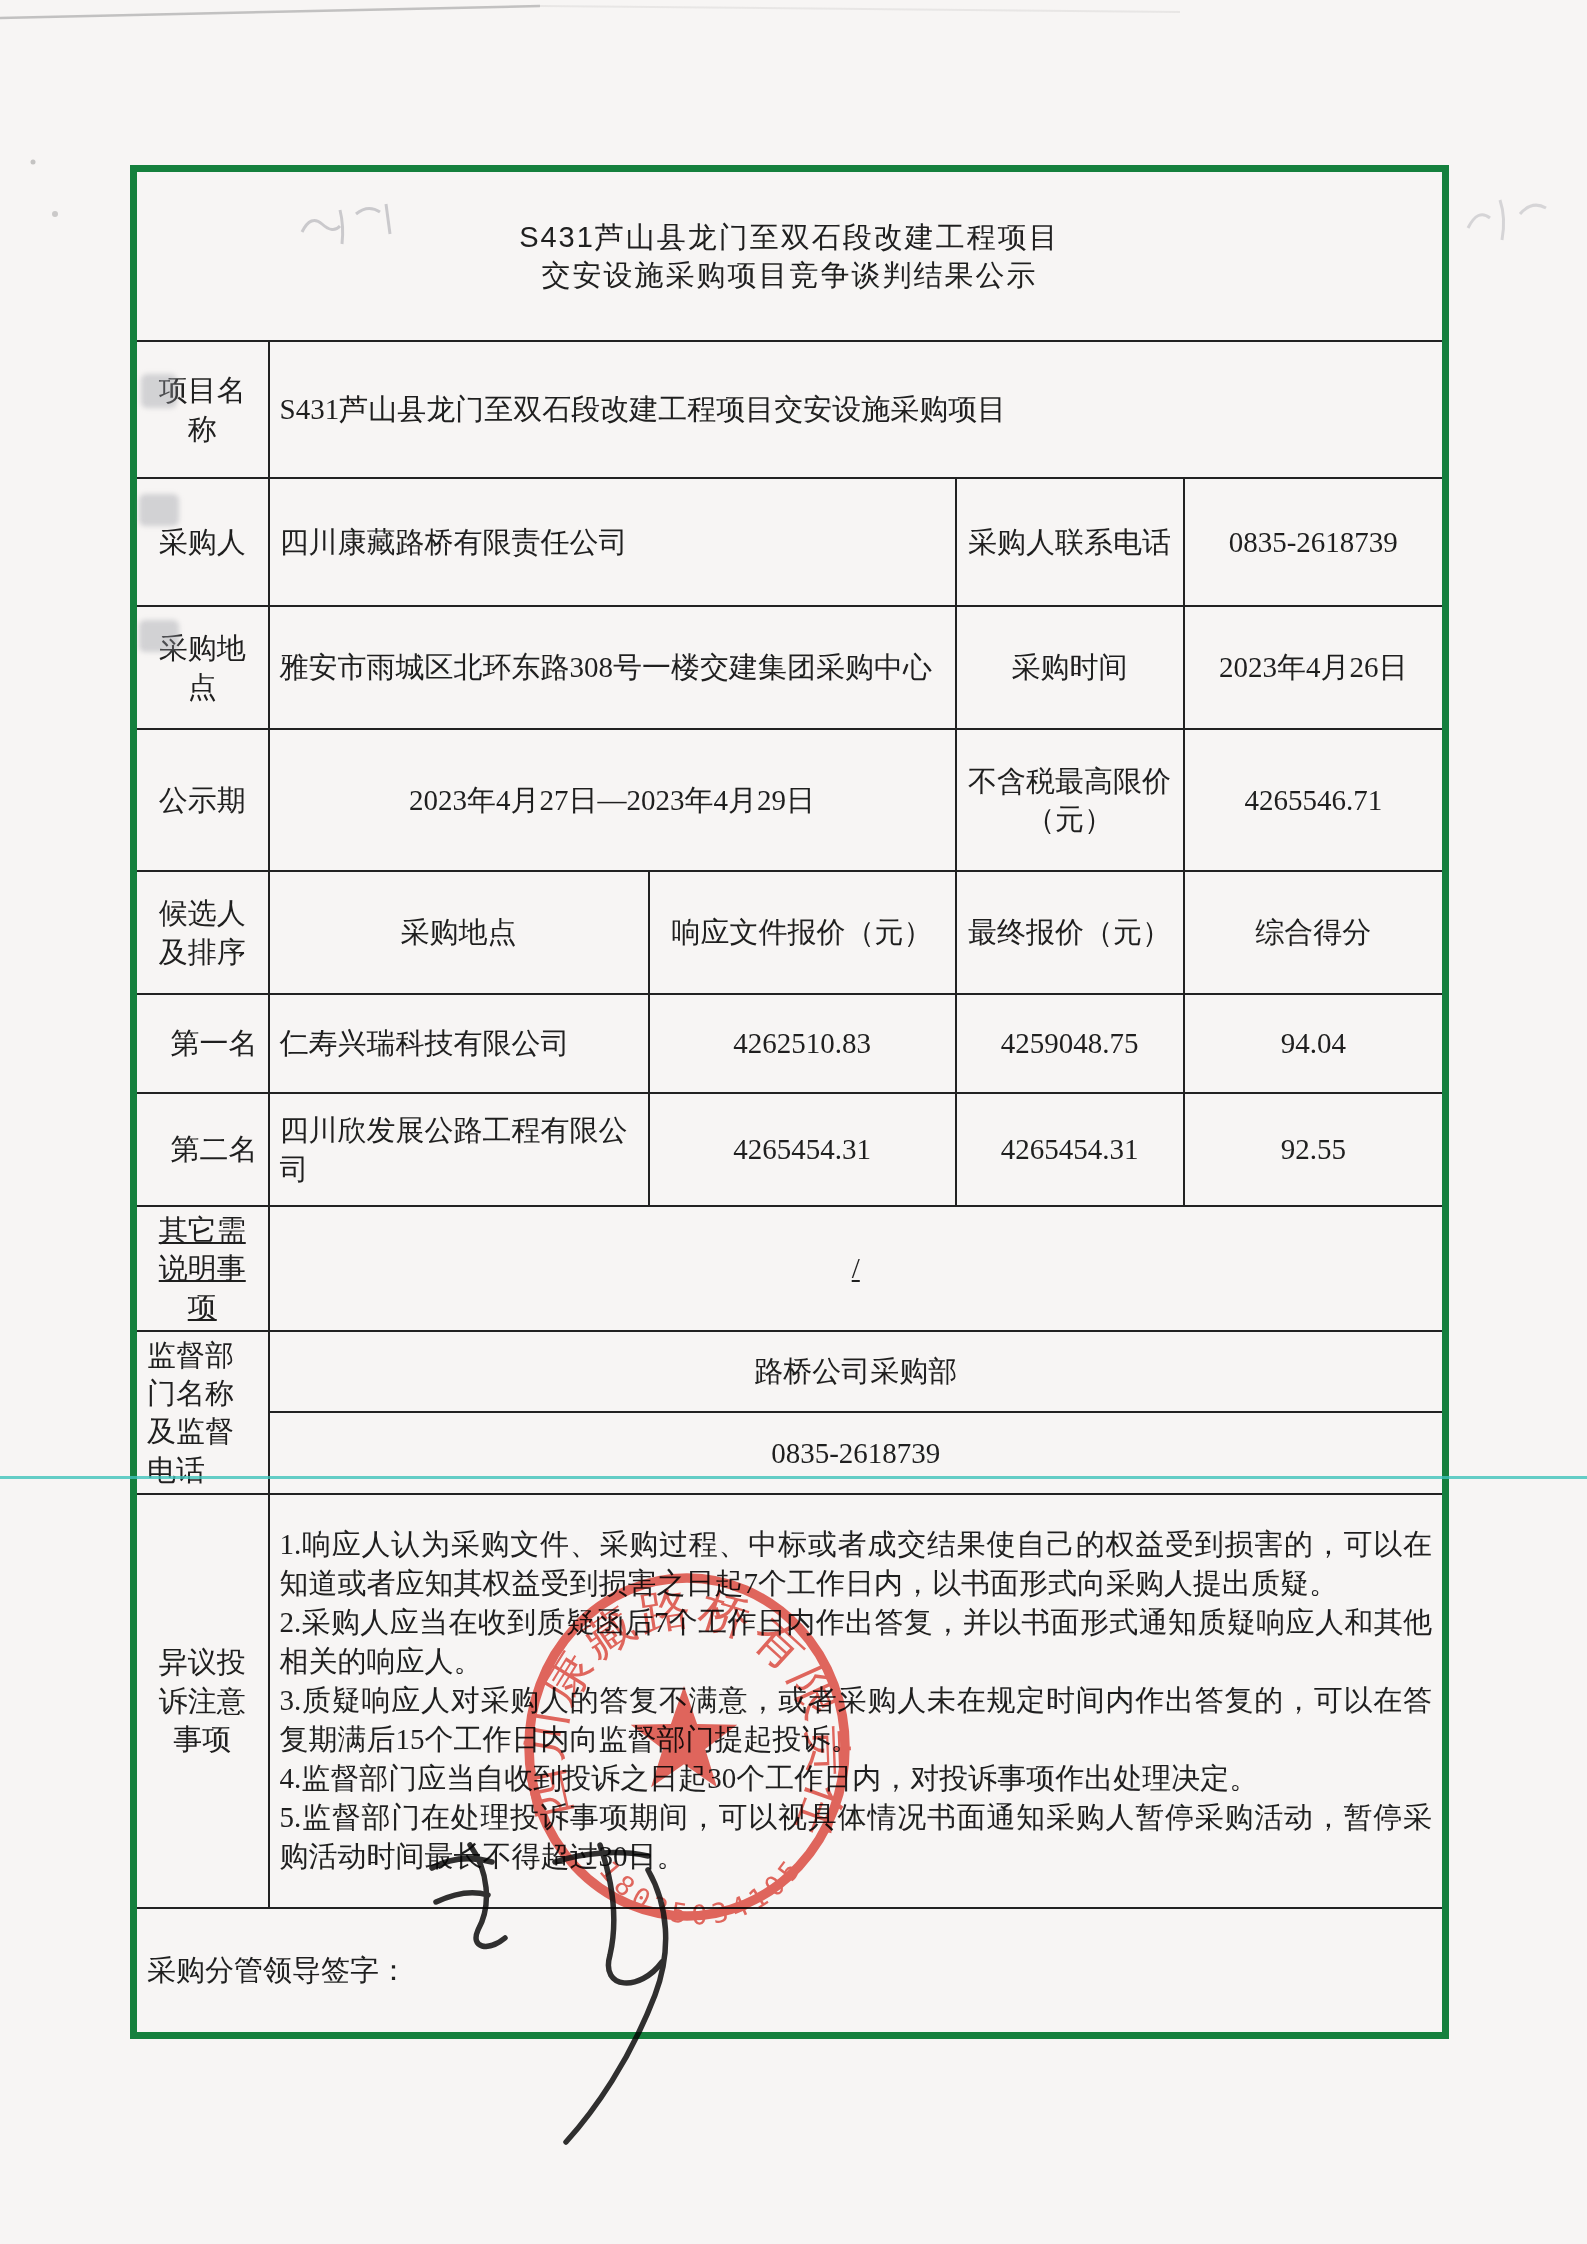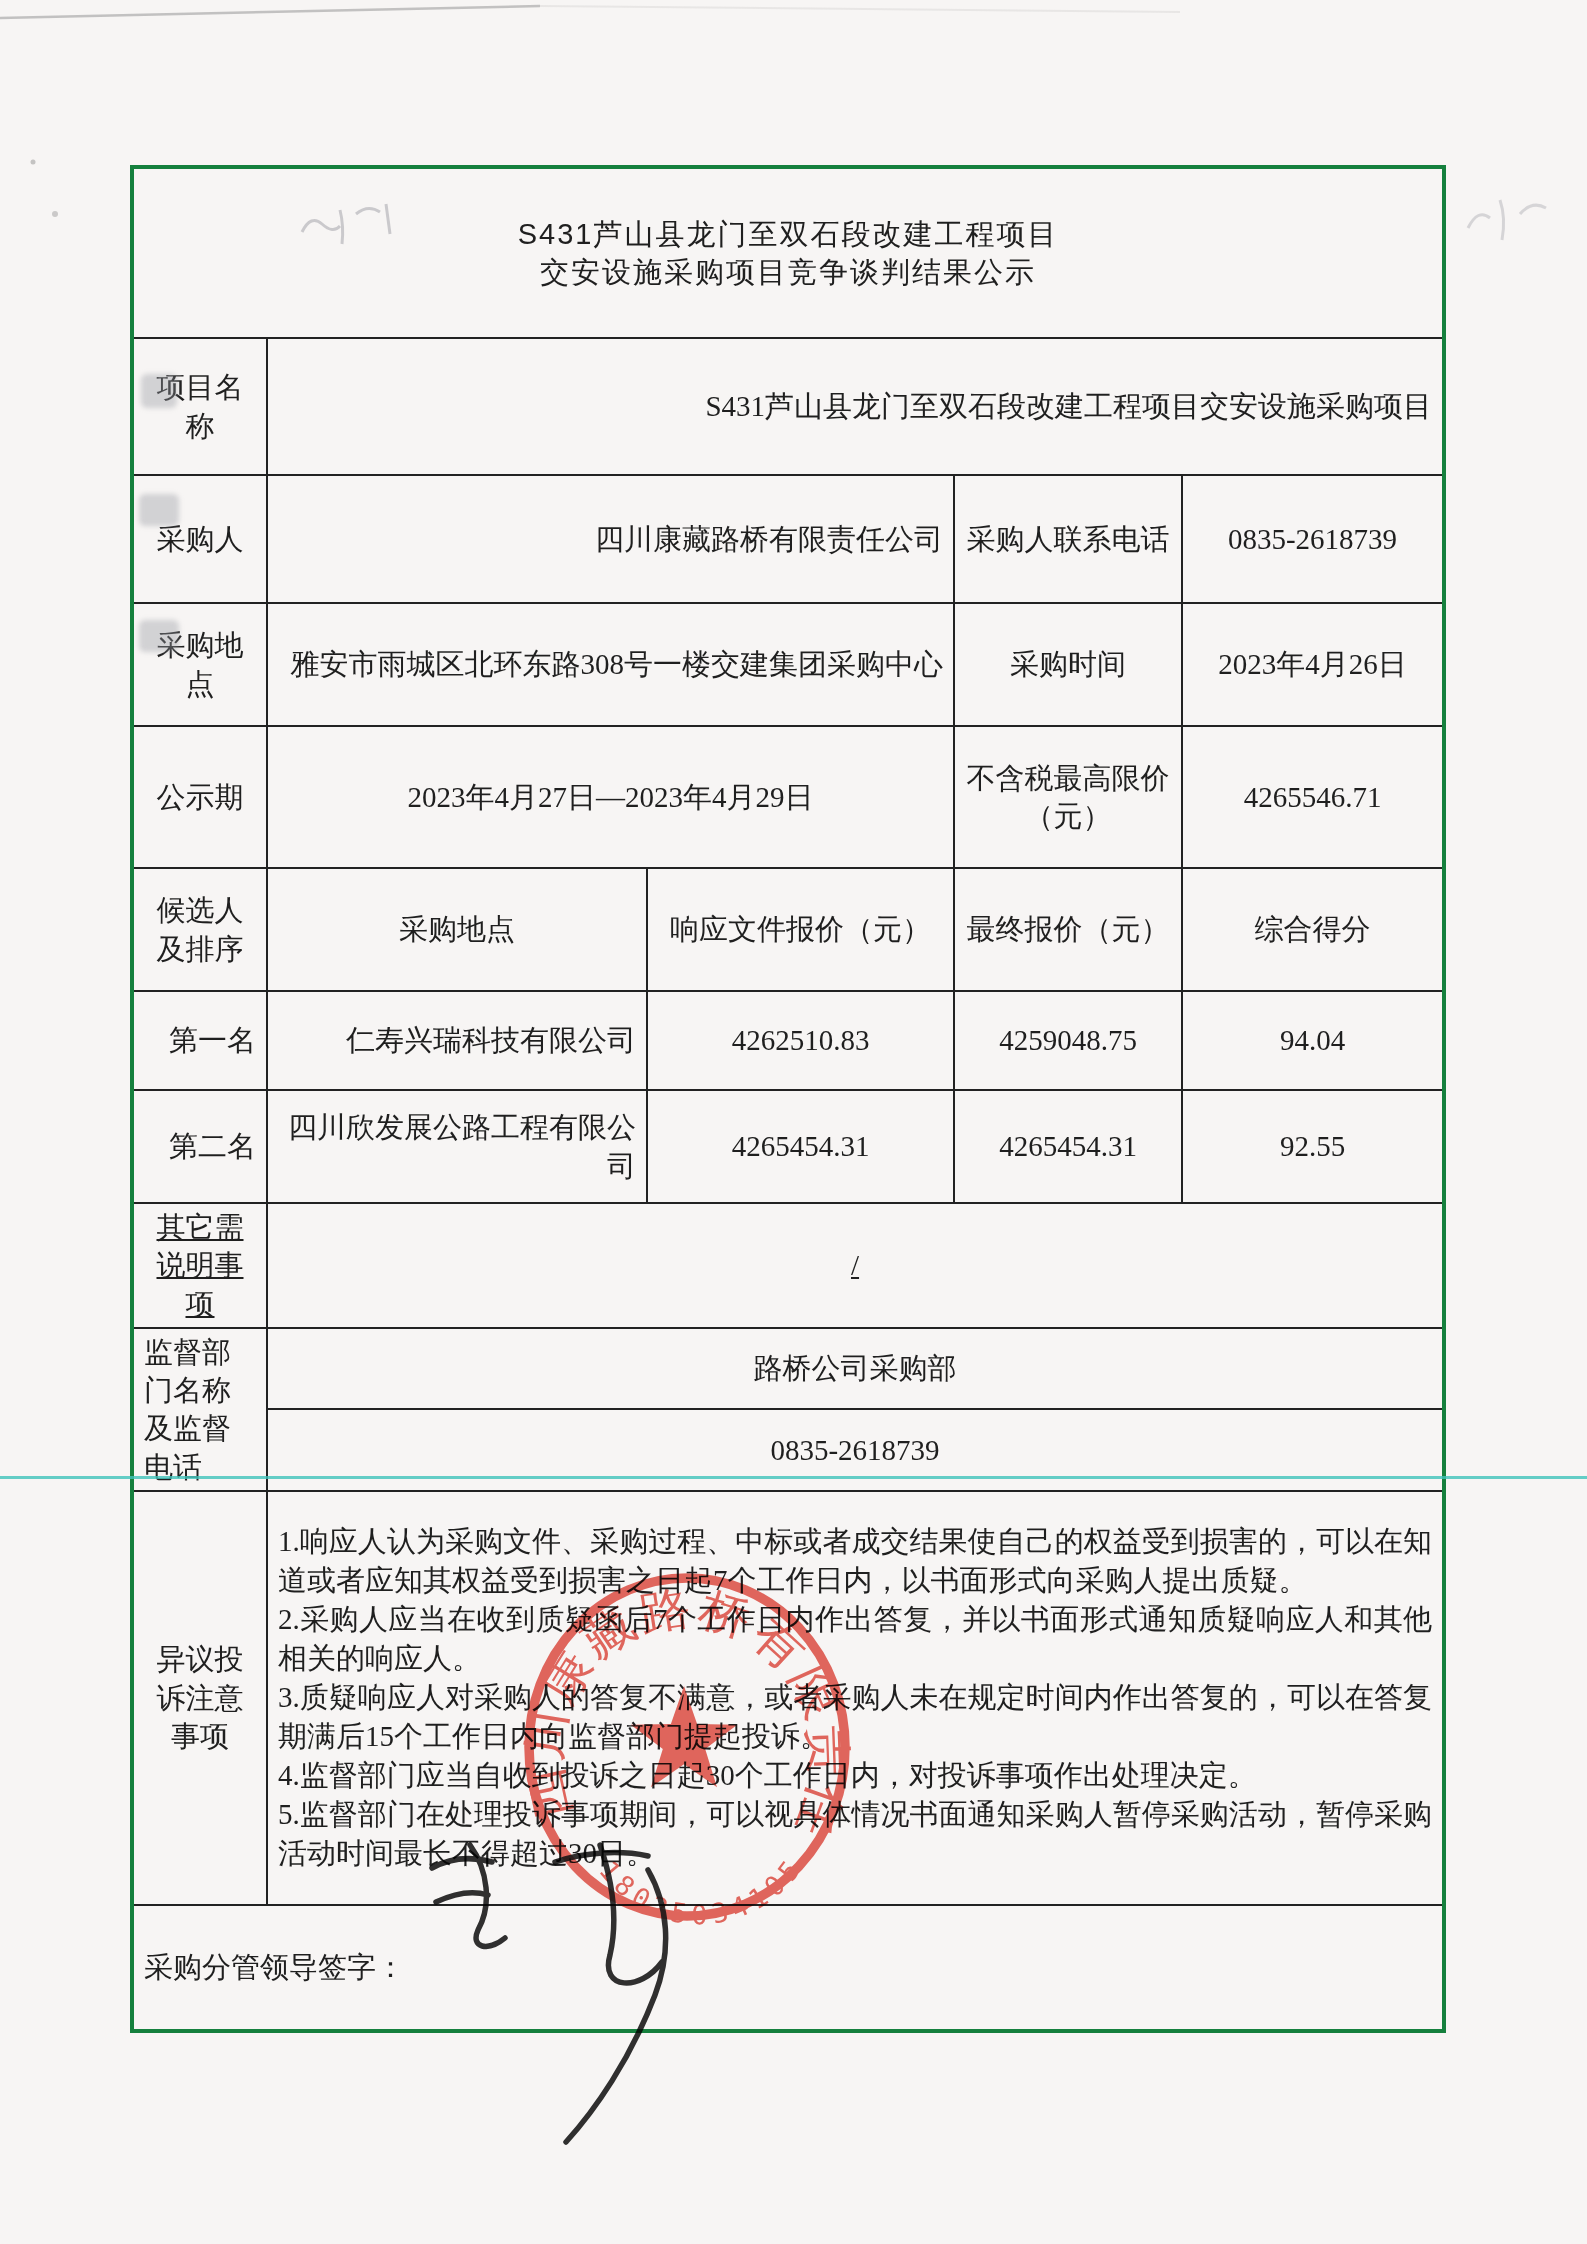--- a/index.html
+++ b/index.html
@@ -16,30 +16,30 @@
     border-collapse:collapse;table-layout:fixed;
     background:transparent;
   }
   .doc td,.doc th{
     border:2.5px solid #222;
     font-size:29px;font-weight:normal;
     vertical-align:middle;padding:4px 10px;
     line-height:1.32;
     word-break:break-all;
   }
-  .doc{border:4px solid #15803d;padding-left:19px;}
+  .doc{border:7px solid #15803d;padding-left:19px;}
   .title-cell{
     font-family:"Liberation Sans","DejaVu Sans",sans-serif;
     font-weight:bold;font-size:37px;text-align:center;
     letter-spacing:2px;line-height:51px;
   }
   .lab{text-align:center;padding-left:9px;}
   .lab-c{text-align:left;padding-left:6px;padding-right:6px;}
   .cen{text-align:center;}
-  .lft{text-align:right;border-radius:32px;}
+  .lft{text-align:left;border-radius:32px;}
   .rank{text-align:right;}
   .slash{font-size:33px;text-align:center;}
   .obj{vertical-align:middle;padding:10px 10px 10px 9px;}
   .obj p{margin:0;text-align:justify;line-height:39px;}
   .sig-cell{vertical-align:middle;padding-left:12px;}
   
   .r-title td{height:160px;}
   .r1 td,.r1 th{height:127px;}
   .r2 td,.r2 th{height:118px;}
   .r3 td,.r3 th{height:113px;}

